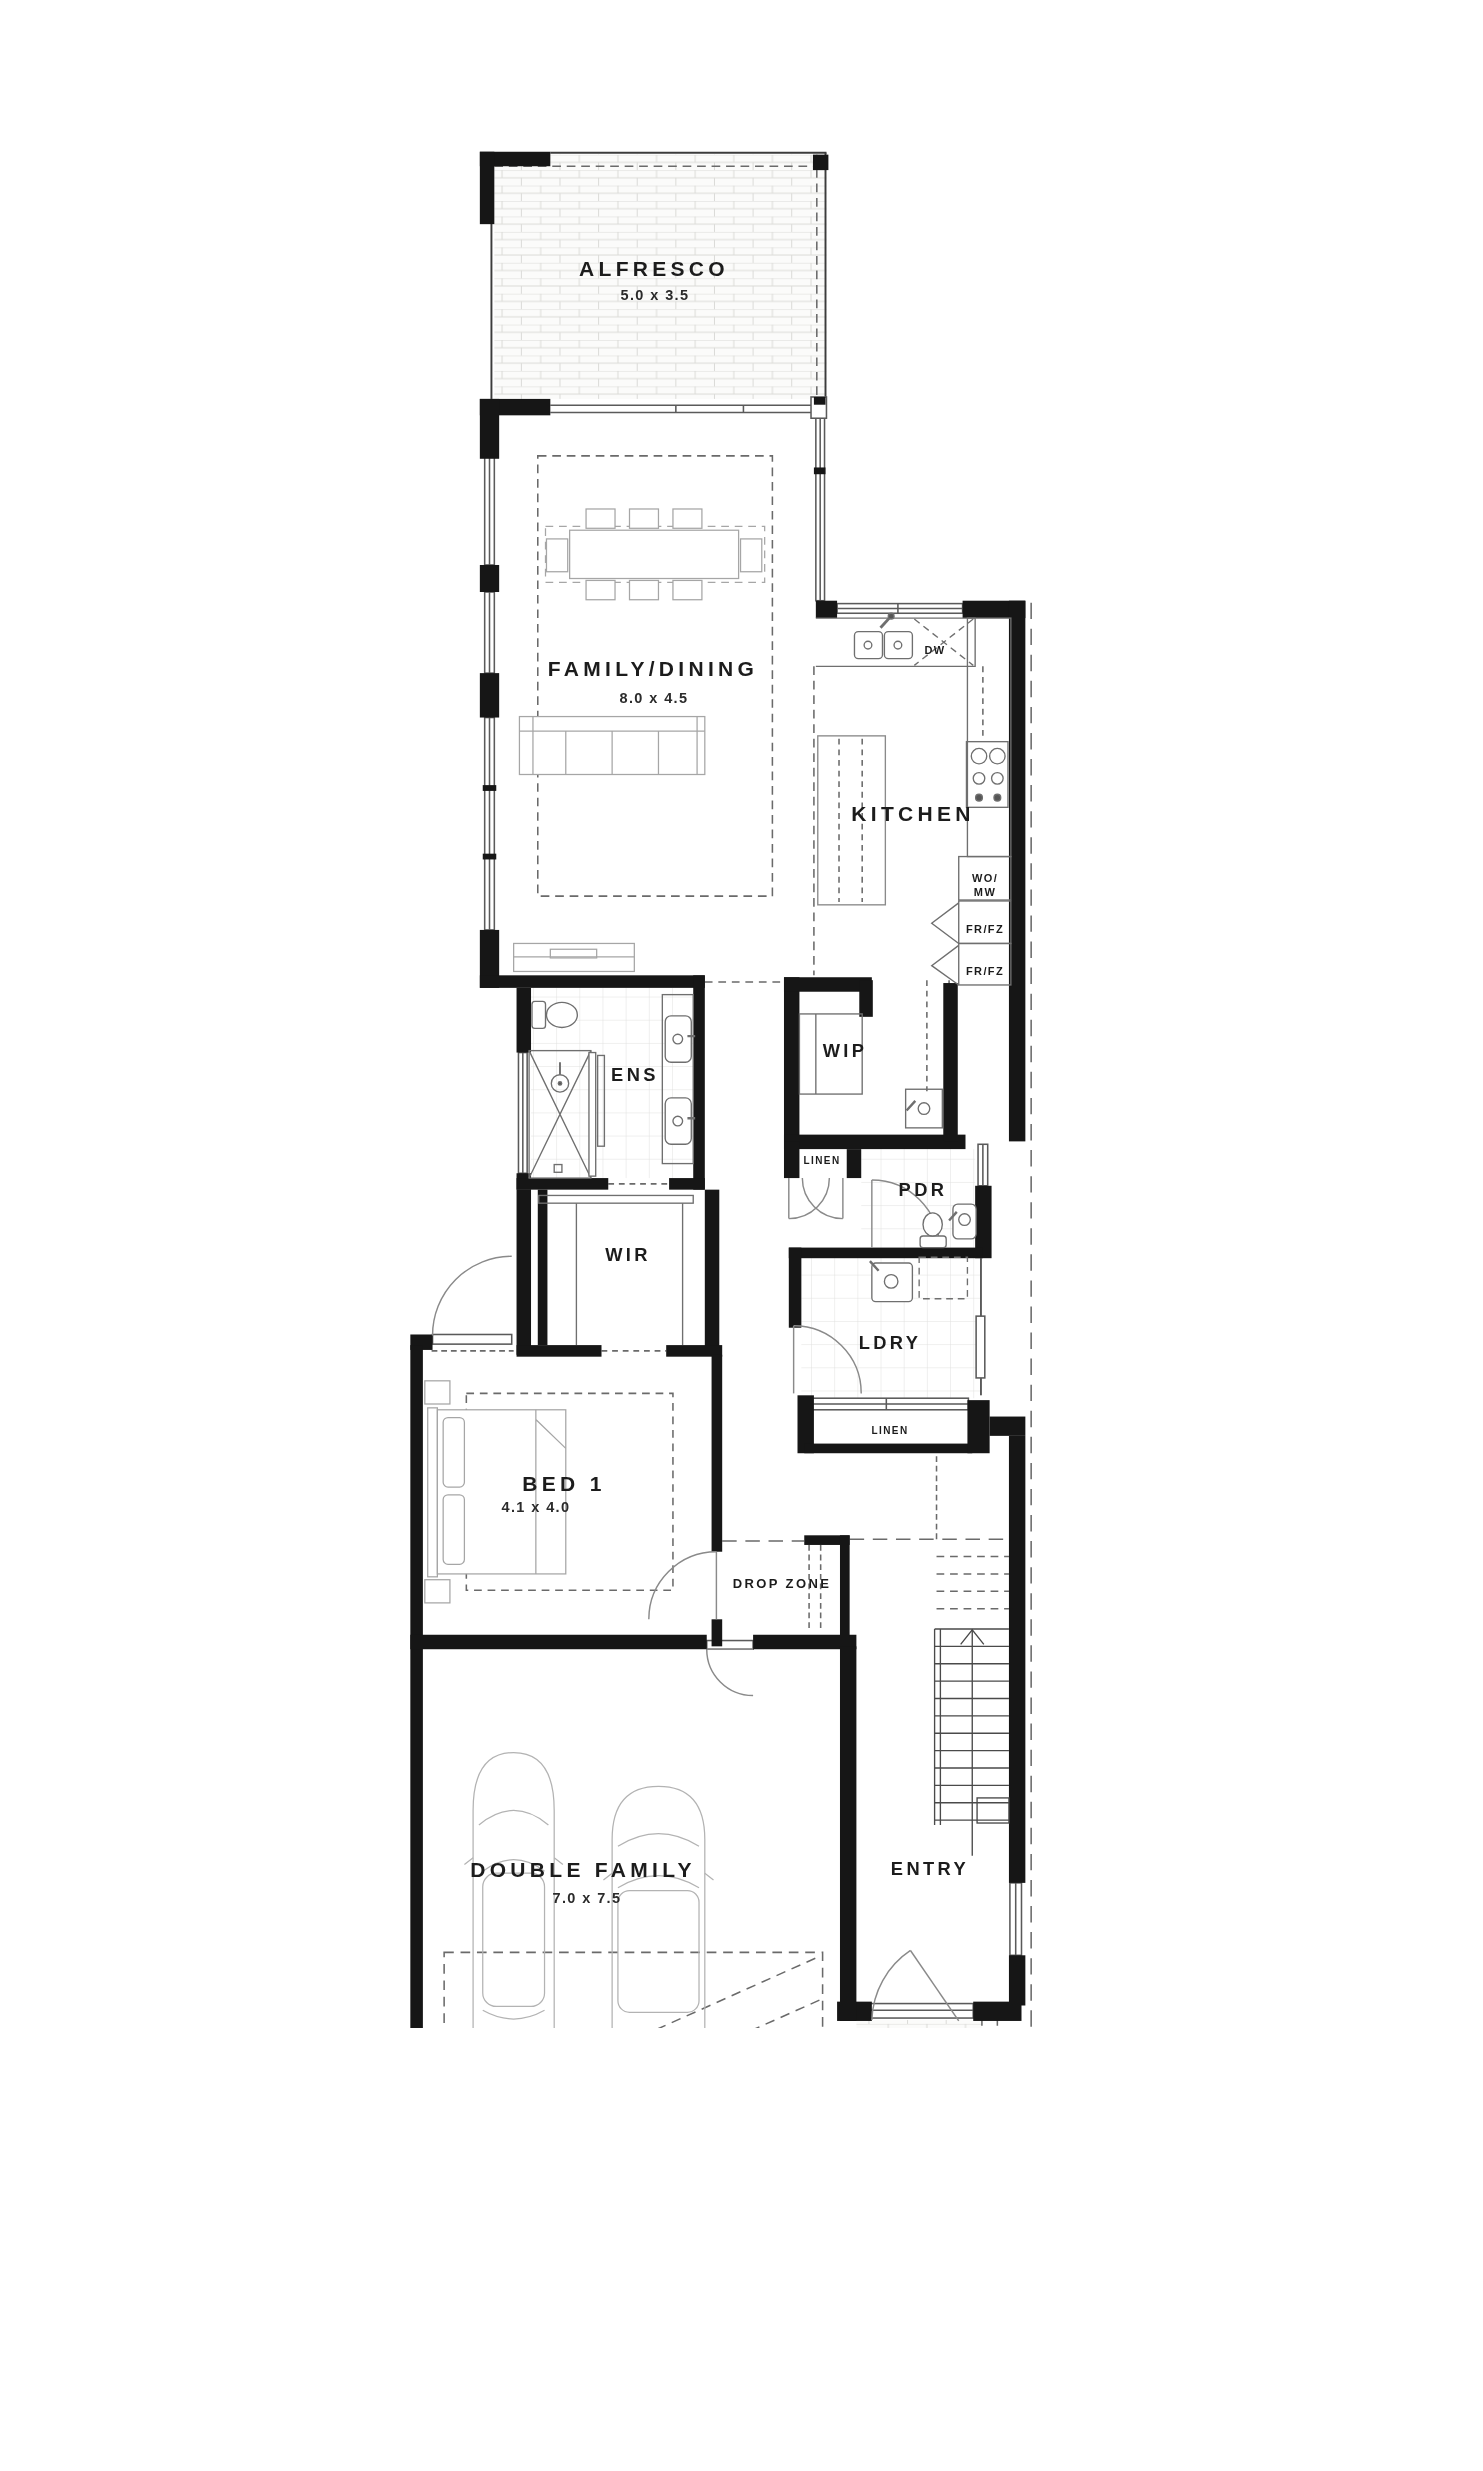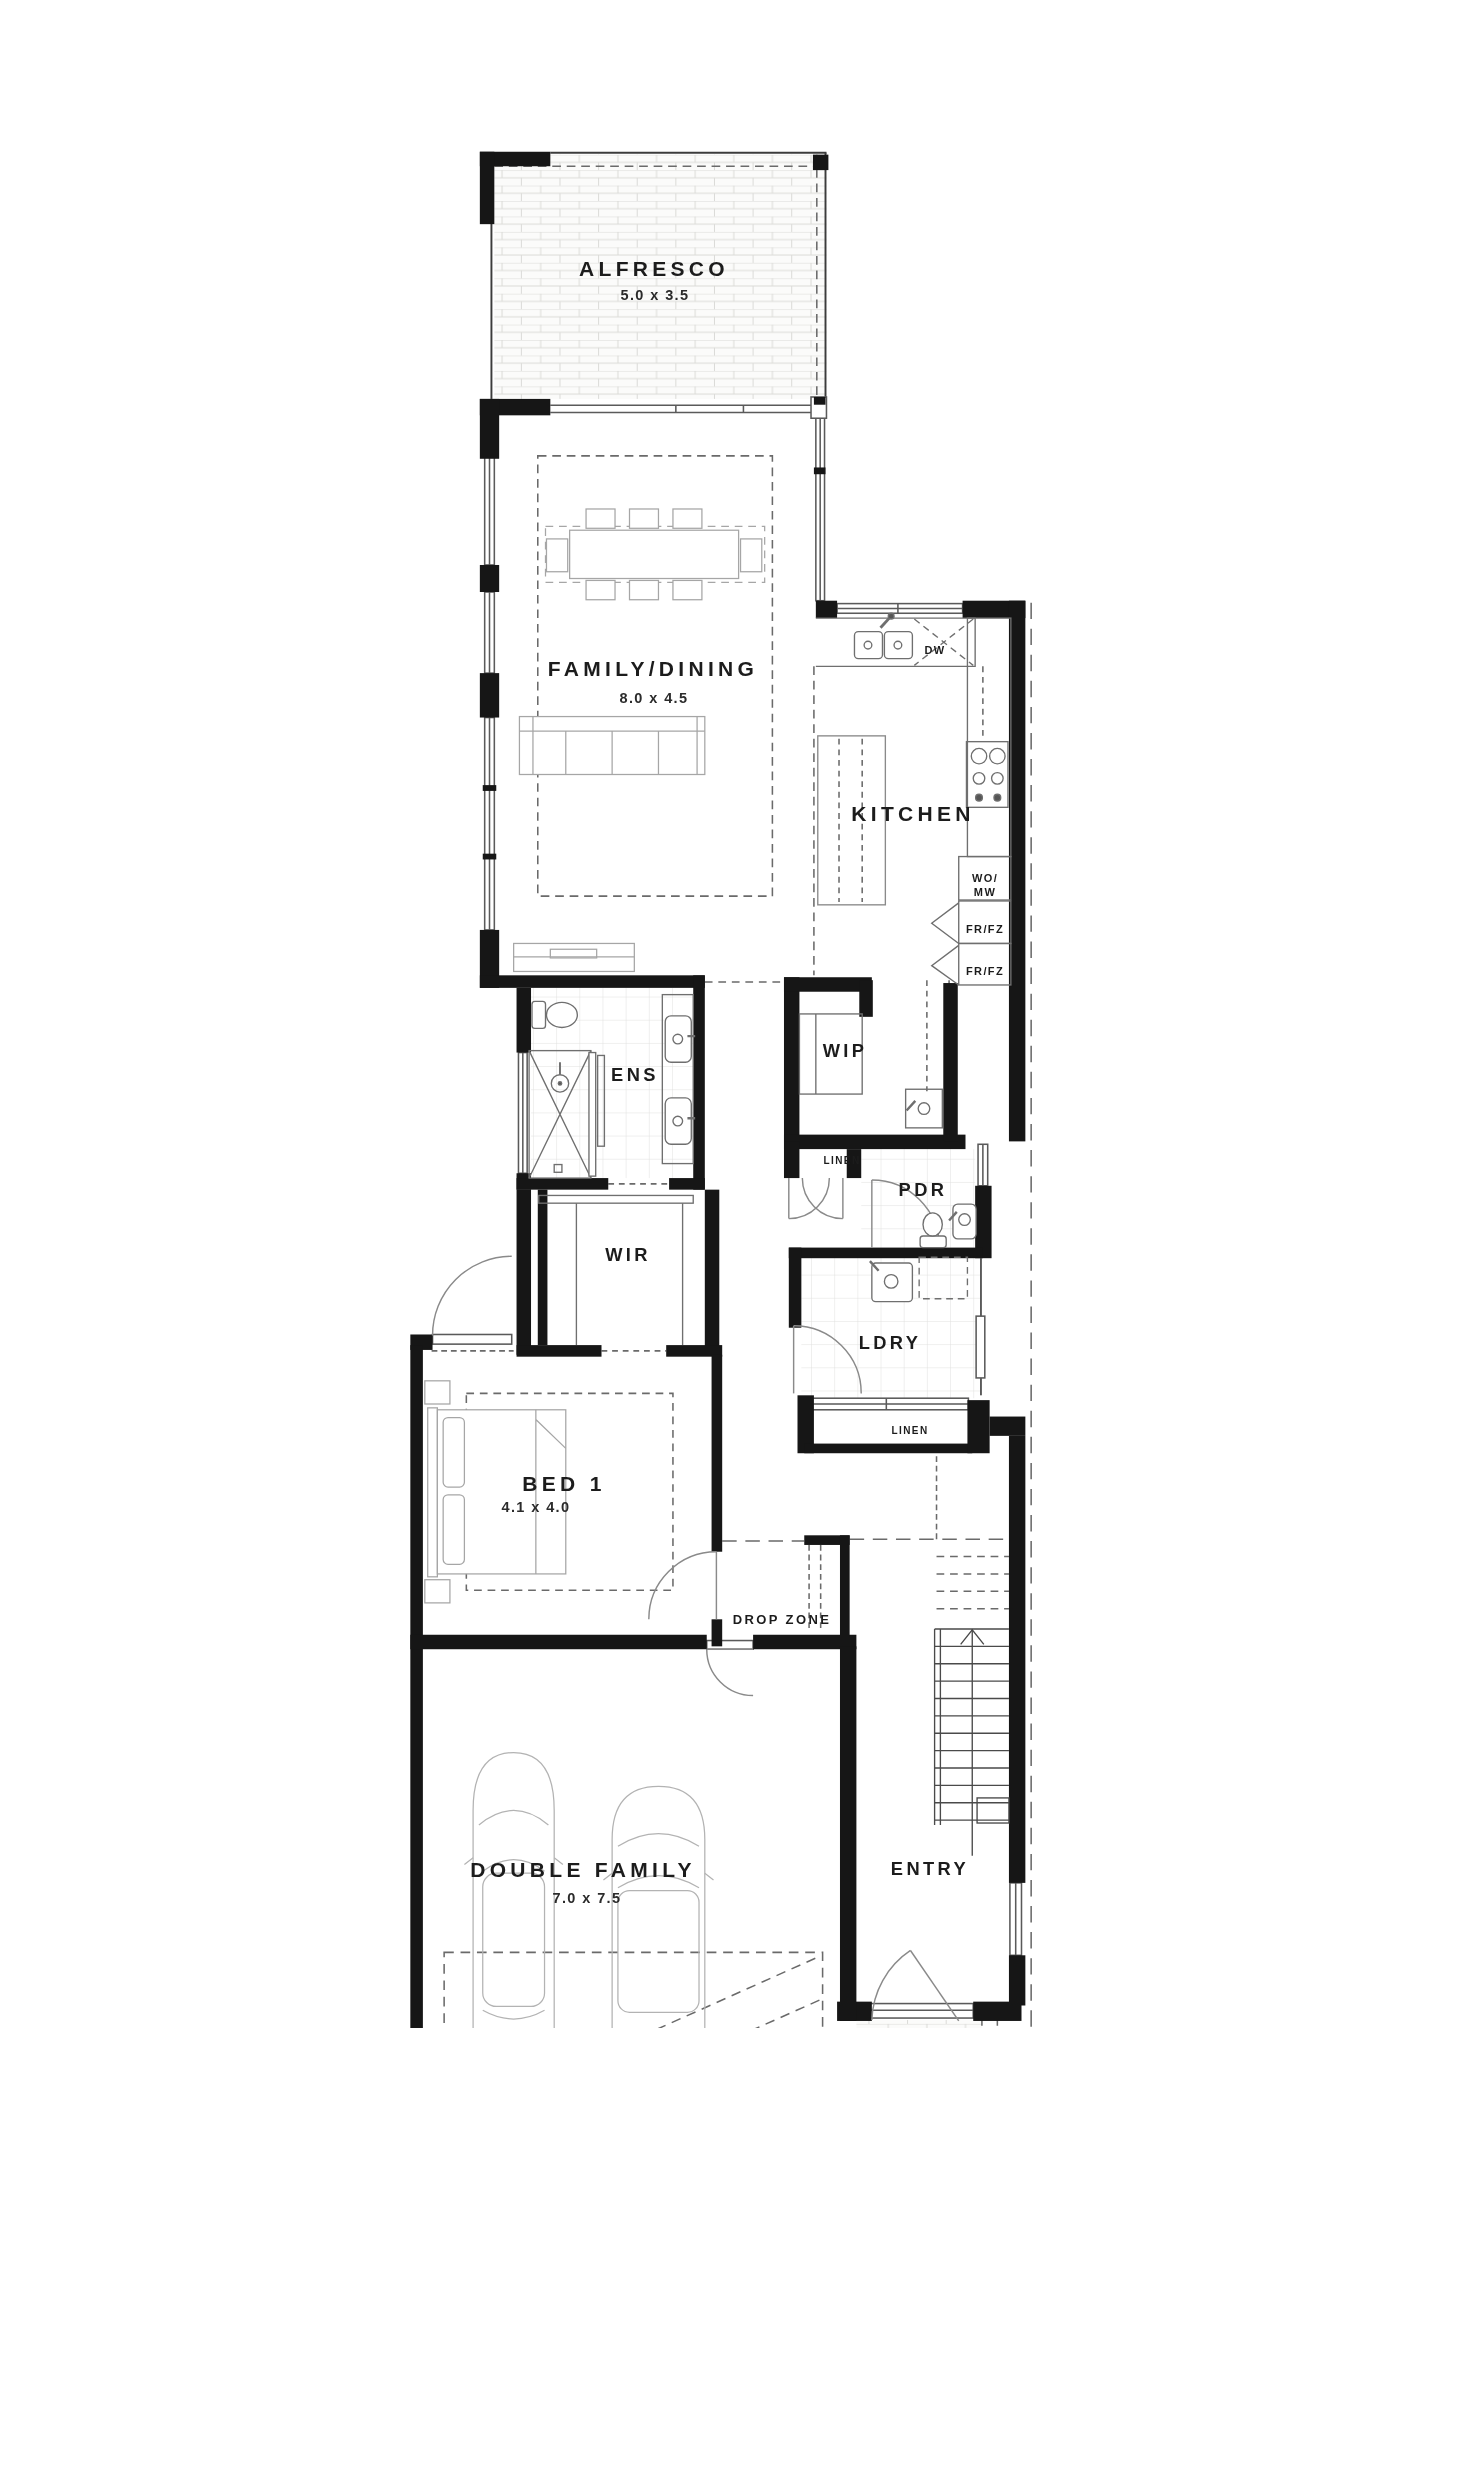--- a/index.html
+++ b/index.html
@@ -5,22 +5,22 @@
   html,body{margin:0;padding:0;background:#ffffff;}
   #canvas{position:relative;width:1483px;height:2028px;background:#ffffff;overflow:hidden;
           font-family:"Liberation Sans",sans-serif;}
   #plan-svg{position:absolute;left:0;top:0;}
   .lbl{position:absolute;transform:translate(-50%,-50%);font-family:"Liberation Sans",sans-serif;
        font-weight:bold;color:#1c1c1c;white-space:pre;text-align:center;}
   .big{font-size:21px;letter-spacing:4.3px;}
   .med{font-size:18.3px;letter-spacing:3.4px;}
   .dim{font-size:14.5px;font-weight:bold;letter-spacing:1.4px;color:#2b2b2b;}
   .sm{font-size:11px;letter-spacing:1.4px;margin-top:7px;}
-  .xs{font-size:10px;letter-spacing:1.4px;padding-left:40px;}
-  .dz{font-size:13px;letter-spacing:2.4px;margin-top:36px;}
+  .xs{font-size:10px;letter-spacing:1.4px;}
+  .dz{font-size:13px;letter-spacing:2.4px;}
   .multi{white-space:pre-line;line-height:1.3;}
 </style>
 </head>
 <body>
 
 <div id="canvas">
 
 <svg id="plan-svg" width="1483" height="2472" viewBox="0 0 1536 2560">
   <defs>
     <pattern id="brick" width="40" height="16" patternUnits="userSpaceOnUse">

